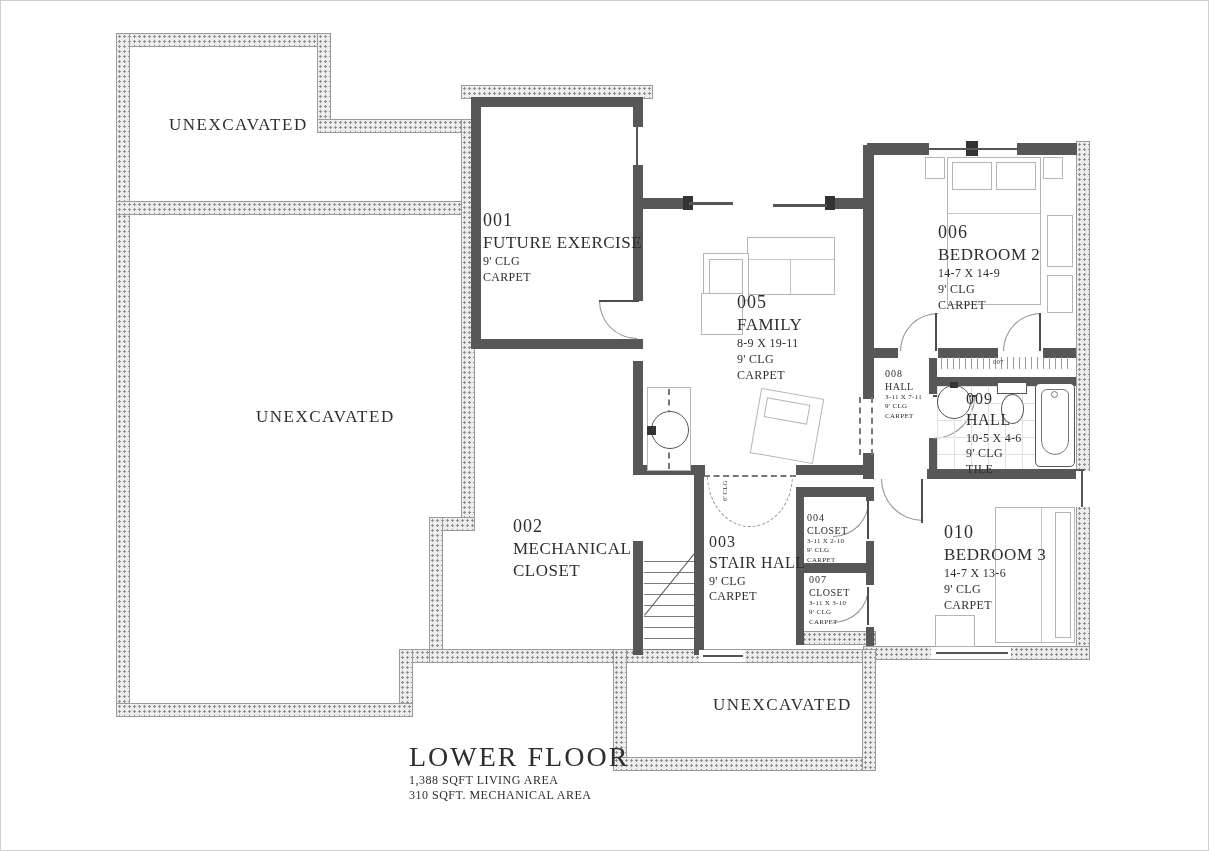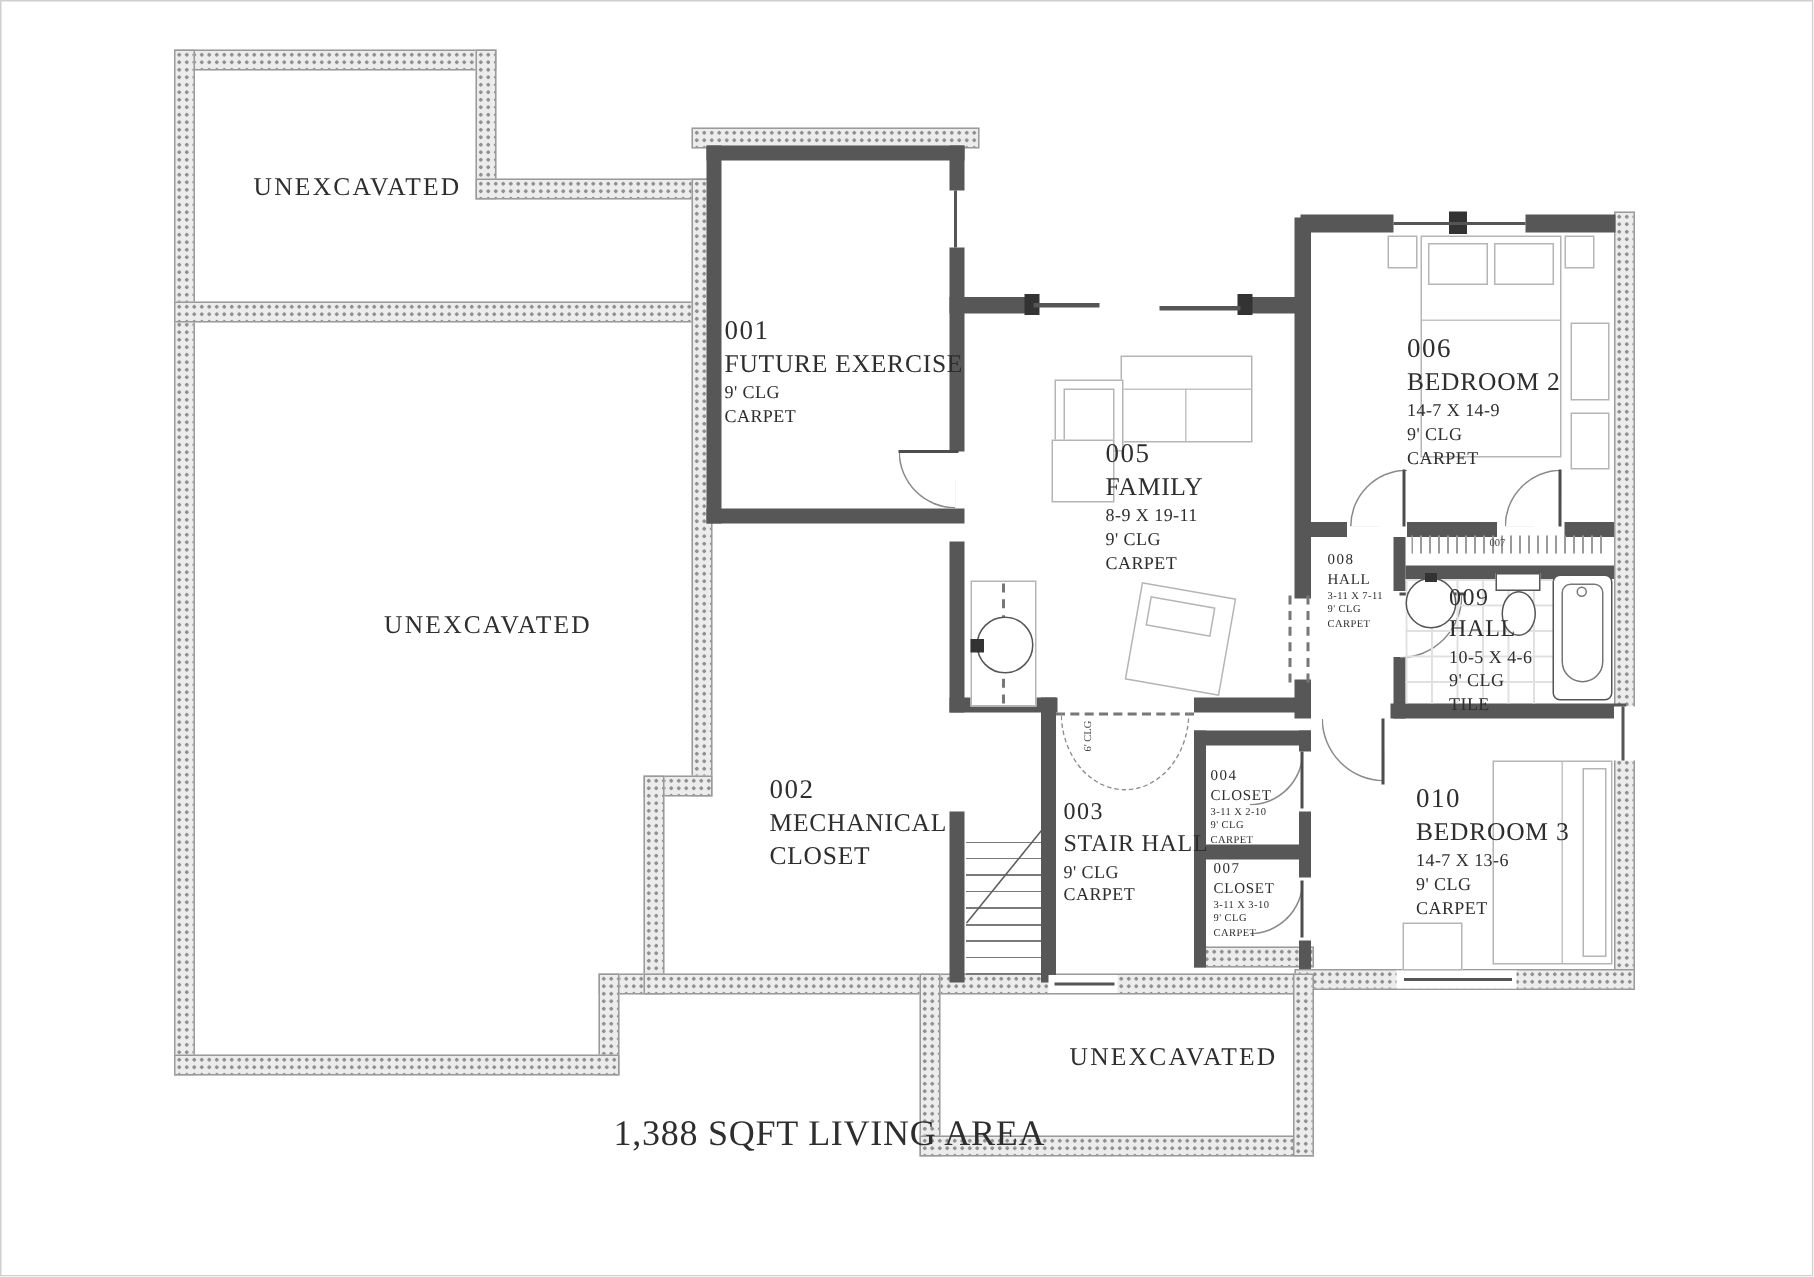--- a/index.html
+++ b/index.html
@@ -38,21 +38,21 @@
   .rlabel{position:absolute;color:#2e2e2e;line-height:1.3;white-space:nowrap;}
   .rlabel .num{font-size:18px;letter-spacing:1px;}
   .rlabel .nm{font-size:17px;letter-spacing:.5px;}
   .rlabel .dim,.rlabel .sub{font-size:12px;letter-spacing:.3px;}
   .rlabel.small .num,.rlabel.small .nm{font-size:10px;}
   .rlabel.small .dim,.rlabel.small .sub{font-size:7px;line-height:1.35;}
   .unex{position:absolute;color:#2e2e2e;font-size:17px;letter-spacing:1.5px;white-space:nowrap;}
   .tiny{position:absolute;color:#444;font-size:7px;white-space:nowrap;}
   .titleblock{position:absolute;color:#2e2e2e;}
   .t1{font-size:28px;letter-spacing:2px;}
-  .t2{font-size:24px;letter-spacing:.5px;line-height:1.25;}
+  .t2{font-size:12px;letter-spacing:.5px;line-height:1.25;}
 </style>
 </head>
 <body>
 
 <div class="plan">
 
   <div class="fw" style="left:115px;top:32px;width:215px;height:14px"></div>
   <div class="fw" style="left:115px;top:32px;width:14px;height:684px"></div>
   <div class="fw" style="left:316px;top:32px;width:14px;height:100px"></div>
   <div class="fw" style="left:316px;top:118px;width:158px;height:14px"></div>
@@ -256,16 +256,18 @@
     <div class="dim">3-11 X 3-10</div>
     <div class="sub">9' CLG</div>
     <div class="sub">CARPET</div>
   </div>
 
   <div class="unex" style="left:168px;top:114px">UNEXCAVATED</div>
   <div class="unex" style="left:255px;top:406px">UNEXCAVATED</div>
   <div class="unex" style="left:712px;top:694px">UNEXCAVATED</div>
 
   <div class="titleblock" style="left:408px;top:740px">
+    <div class="t1">LOWER FLOOR</div>
     <div class="t2">1,388 SQFT LIVING AREA</div>
+    <div class="t2">310 SQFT. MECHANICAL AREA</div>
   </div>
 
 </div>
 
 </body></html>

